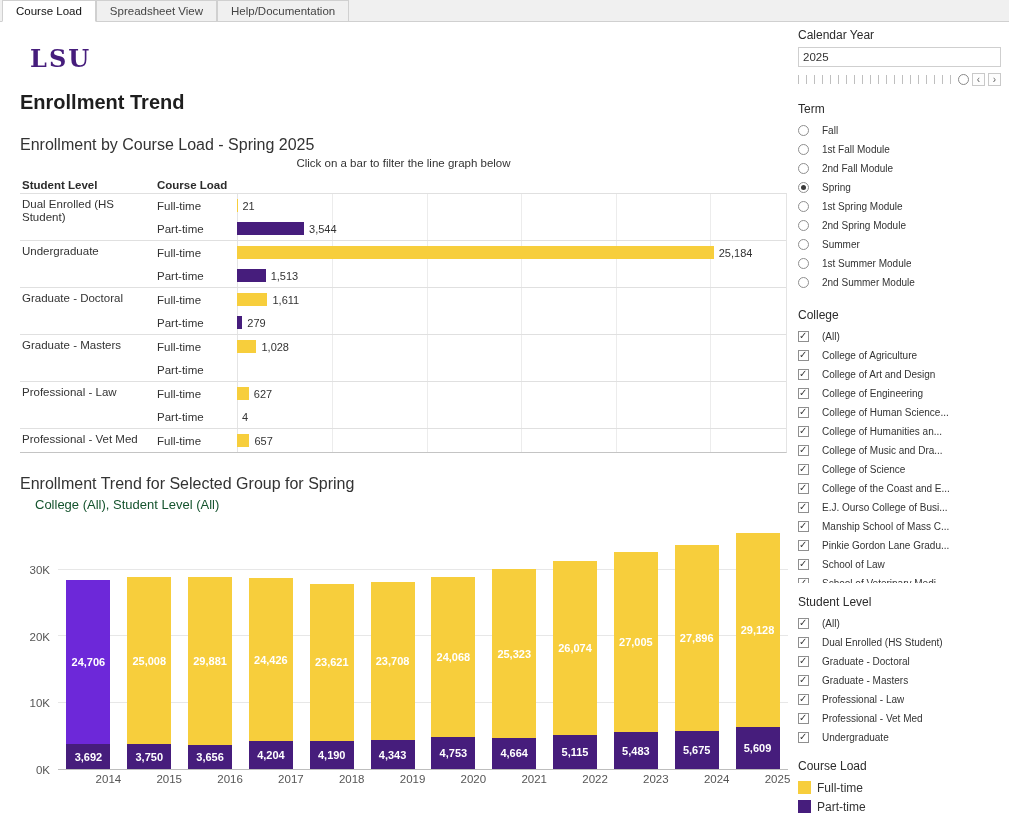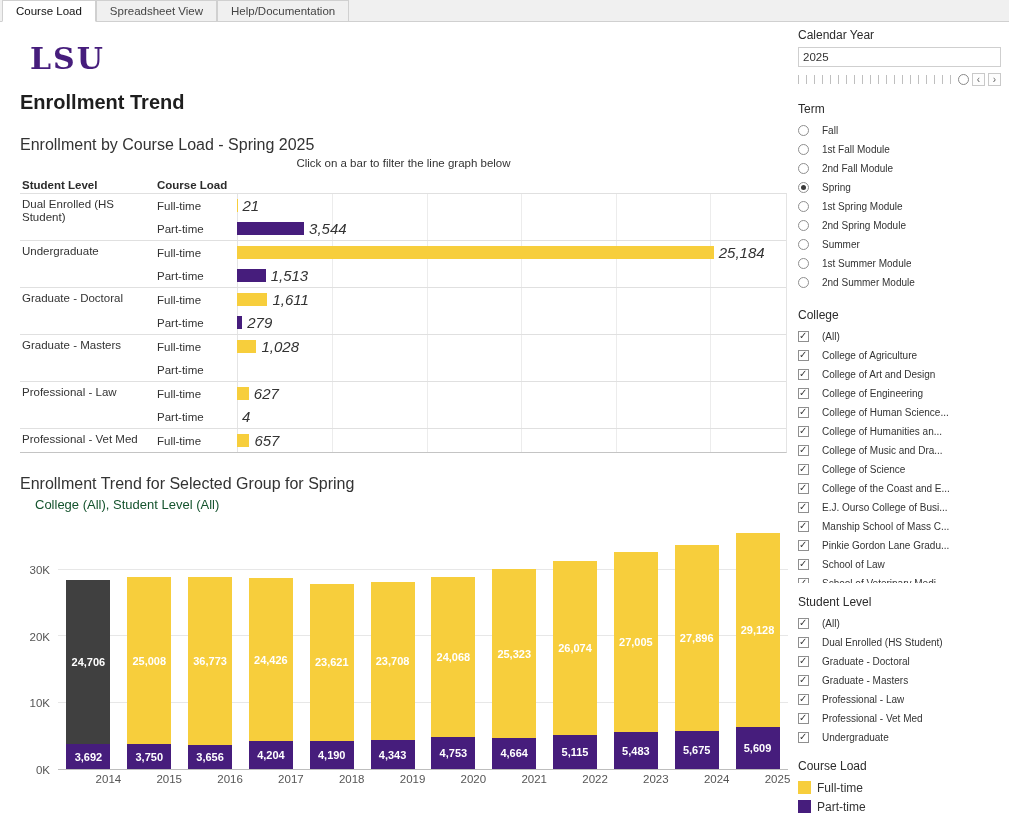--- a/index.html
+++ b/index.html
@@ -12,21 +12,21 @@
   .tab { display:flex; align-items:center; padding:0 13px; font-size:11.5px; color:#444;
          background:#f0f0f0; border:1px solid #d0d0d0; border-bottom:none; cursor:default; white-space:nowrap; }
   .tab.active { background:#fff; color:#111; margin-bottom:-1px; border-bottom:1px solid #fff; }
 
   .content { display:flex; }
   .main { width:790px; padding-left:20px; }
   .sidebar { width:219px; padding:6px 8px 0 8px; }
 
   
   .logo { margin:20px 0 0 10px; font-family:"DejaVu Serif", serif; font-weight:bold;
-          font-size:30px; line-height:34px; color:#461D7C; letter-spacing:2px; }
+          font-size:24px; line-height:34px; color:#461D7C; letter-spacing:2px; }
   .page-title { margin-top:14px; font-size:20px; line-height:24px; color:#1e1e1e; font-weight:600; }
   .chart-title { margin-top:20px; font-size:16px; line-height:21px; color:#333; }
   .chart-subtitle { margin-top:2px; width:767px; text-align:center; font-size:11.5px; color:#333; }
   .trend-subtitle { margin-top:3px; margin-left:15px; font-size:13px; color:#14532d; }
 
   
   .table-header { margin-top:10px; display:grid; grid-template-columns:135px 82px 1fr;
                   font-size:11.5px; font-weight:bold; color:#2b2b2b; width:767px; }
   .table-header .th { padding-left:2px; }
   .bar-table { position:relative; margin-top:2px; width:767px;
@@ -35,21 +35,21 @@
                   border-left:1px solid #e4e4e4; }
   .vline { position:absolute; top:0; bottom:0; width:1px; background:#ececec; }
   .group-row { position:relative; z-index:1; display:grid; grid-template-columns:135px 1fr;
                border-bottom:1px solid #e0e0e0; }
   .group-row:last-child { border-bottom:none; }
   .level-cell { padding:4px 6px 0 2px; font-size:11.5px; line-height:13px; color:#333; }
   .sub-row { display:grid; grid-template-columns:82px 1fr; height:23px; }
   .load-cell { display:flex; align-items:center; font-size:11.5px; color:#333; padding-left:2px; }
   .plot-cell { position:relative; display:flex; align-items:center; }
   .hbar { height:13px; flex:none; }
-  .bar-value { font-size:15px; color:#333; margin-left:5px; white-space:nowrap;font-style:italic; }
+  .bar-value { font-size:11px; color:#333; margin-left:5px; white-space:nowrap; }
 
   
   .trend-wrap { position:relative; margin-top:10px; height:248px; width:770px; }
   .yaxis { position:absolute; left:0; top:8px; bottom:0; width:34px; }
   .ytick { position:absolute; right:4px; transform:translateY(50%); font-size:11.5px; color:#555; }
   .plot { position:absolute; left:38px; right:2px; top:8px; bottom:0; border-bottom:1px solid #bdbdbd; }
   .hline { position:absolute; left:0; right:0; height:1px; background:#e7e7e7; }
   .bars { position:absolute; left:0; right:0; top:0; bottom:0; display:flex; align-items:flex-end; z-index:1; }
   .bar-col { flex:1; display:flex; justify-content:center; }
   .stack { width:44px; display:flex; flex-direction:column; justify-content:flex-end; }
@@ -228,42 +228,42 @@
             <div class="ytick" style="bottom: 55.5556%;">20K</div>
             <div class="ytick" style="bottom: 83.3333%;">30K</div>
           </div>
         <div class="plot" id="trend-plot">
             <div class="hline" style="bottom: 83.3333%;"></div>
             <div class="hline" style="bottom: 55.5556%;"></div>
             <div class="hline" style="bottom: 27.7778%;"></div>
           <div class="bars" id="trend-bars">
               <div class="bar-col">
                 <div class="stack">
-                  <div class="seg" style="height: 164.707px; background: #404040; padding-left: 35px;">
+                  <div class="seg" style="height: 164.707px; background: #6d28d9; padding-left: 35px;">
                     <div class="seg-label">24,706</div>
                   </div>
                   <div class="seg" style="height: 24.6133px; background: rgb(70, 29, 124);">
                     <div class="seg-label">3,692</div>
                   </div>
                 </div>
               </div>
               <div class="bar-col">
                 <div class="stack">
                   <div class="seg" style="height: 166.72px; background: rgb(247, 206, 60);">
                     <div class="seg-label">25,008</div>
                   </div>
                   <div class="seg" style="height: 25px; background: rgb(70, 29, 124);">
                     <div class="seg-label">3,750</div>
                   </div>
                 </div>
               </div>
               <div class="bar-col">
                 <div class="stack">
                   <div class="seg" style="height: 167.973px; background: rgb(247, 206, 60);">
-                    <div class="seg-label">36,773</div>
+                    <div class="seg-label">29,881</div>
                   </div>
                   <div class="seg" style="height: 24.3733px; background: rgb(70, 29, 124);">
                     <div class="seg-label">3,656</div>
                   </div>
                 </div>
               </div>
               <div class="bar-col">
                 <div class="stack">
                   <div class="seg" style="height: 162.84px; background: rgb(247, 206, 60);">
                     <div class="seg-label">24,426</div>

